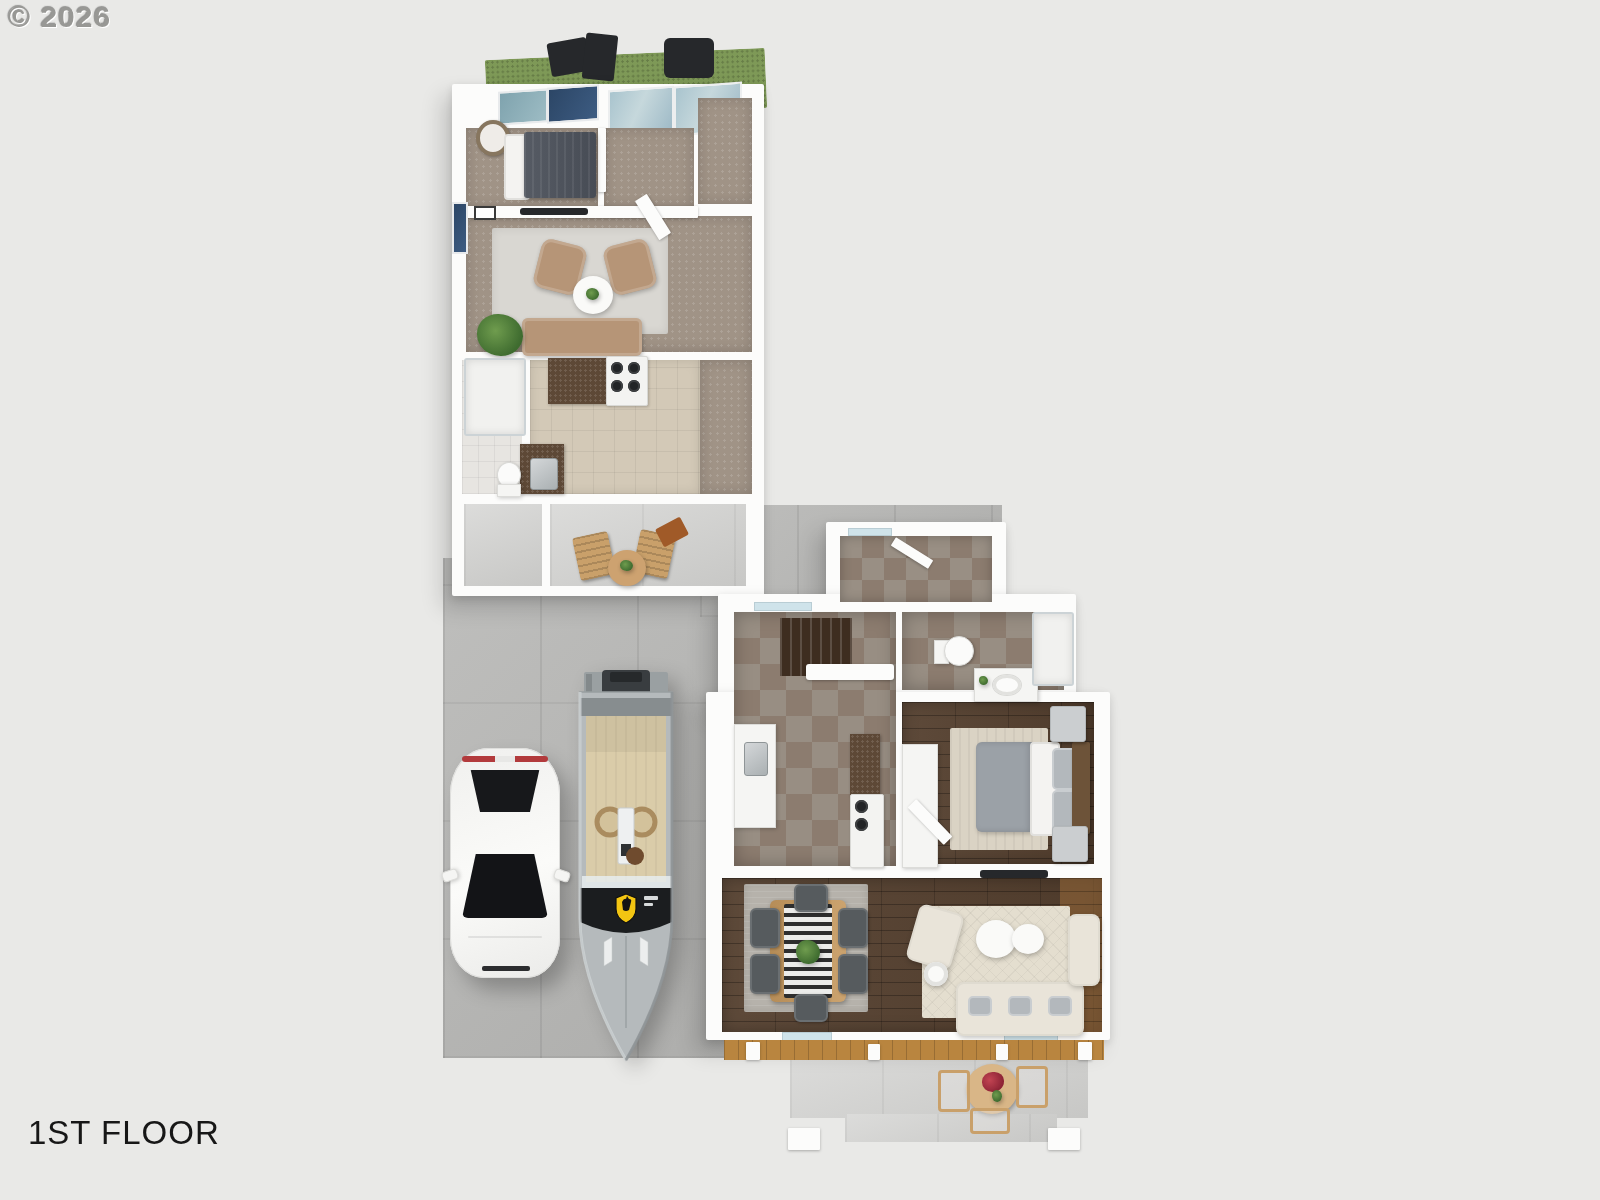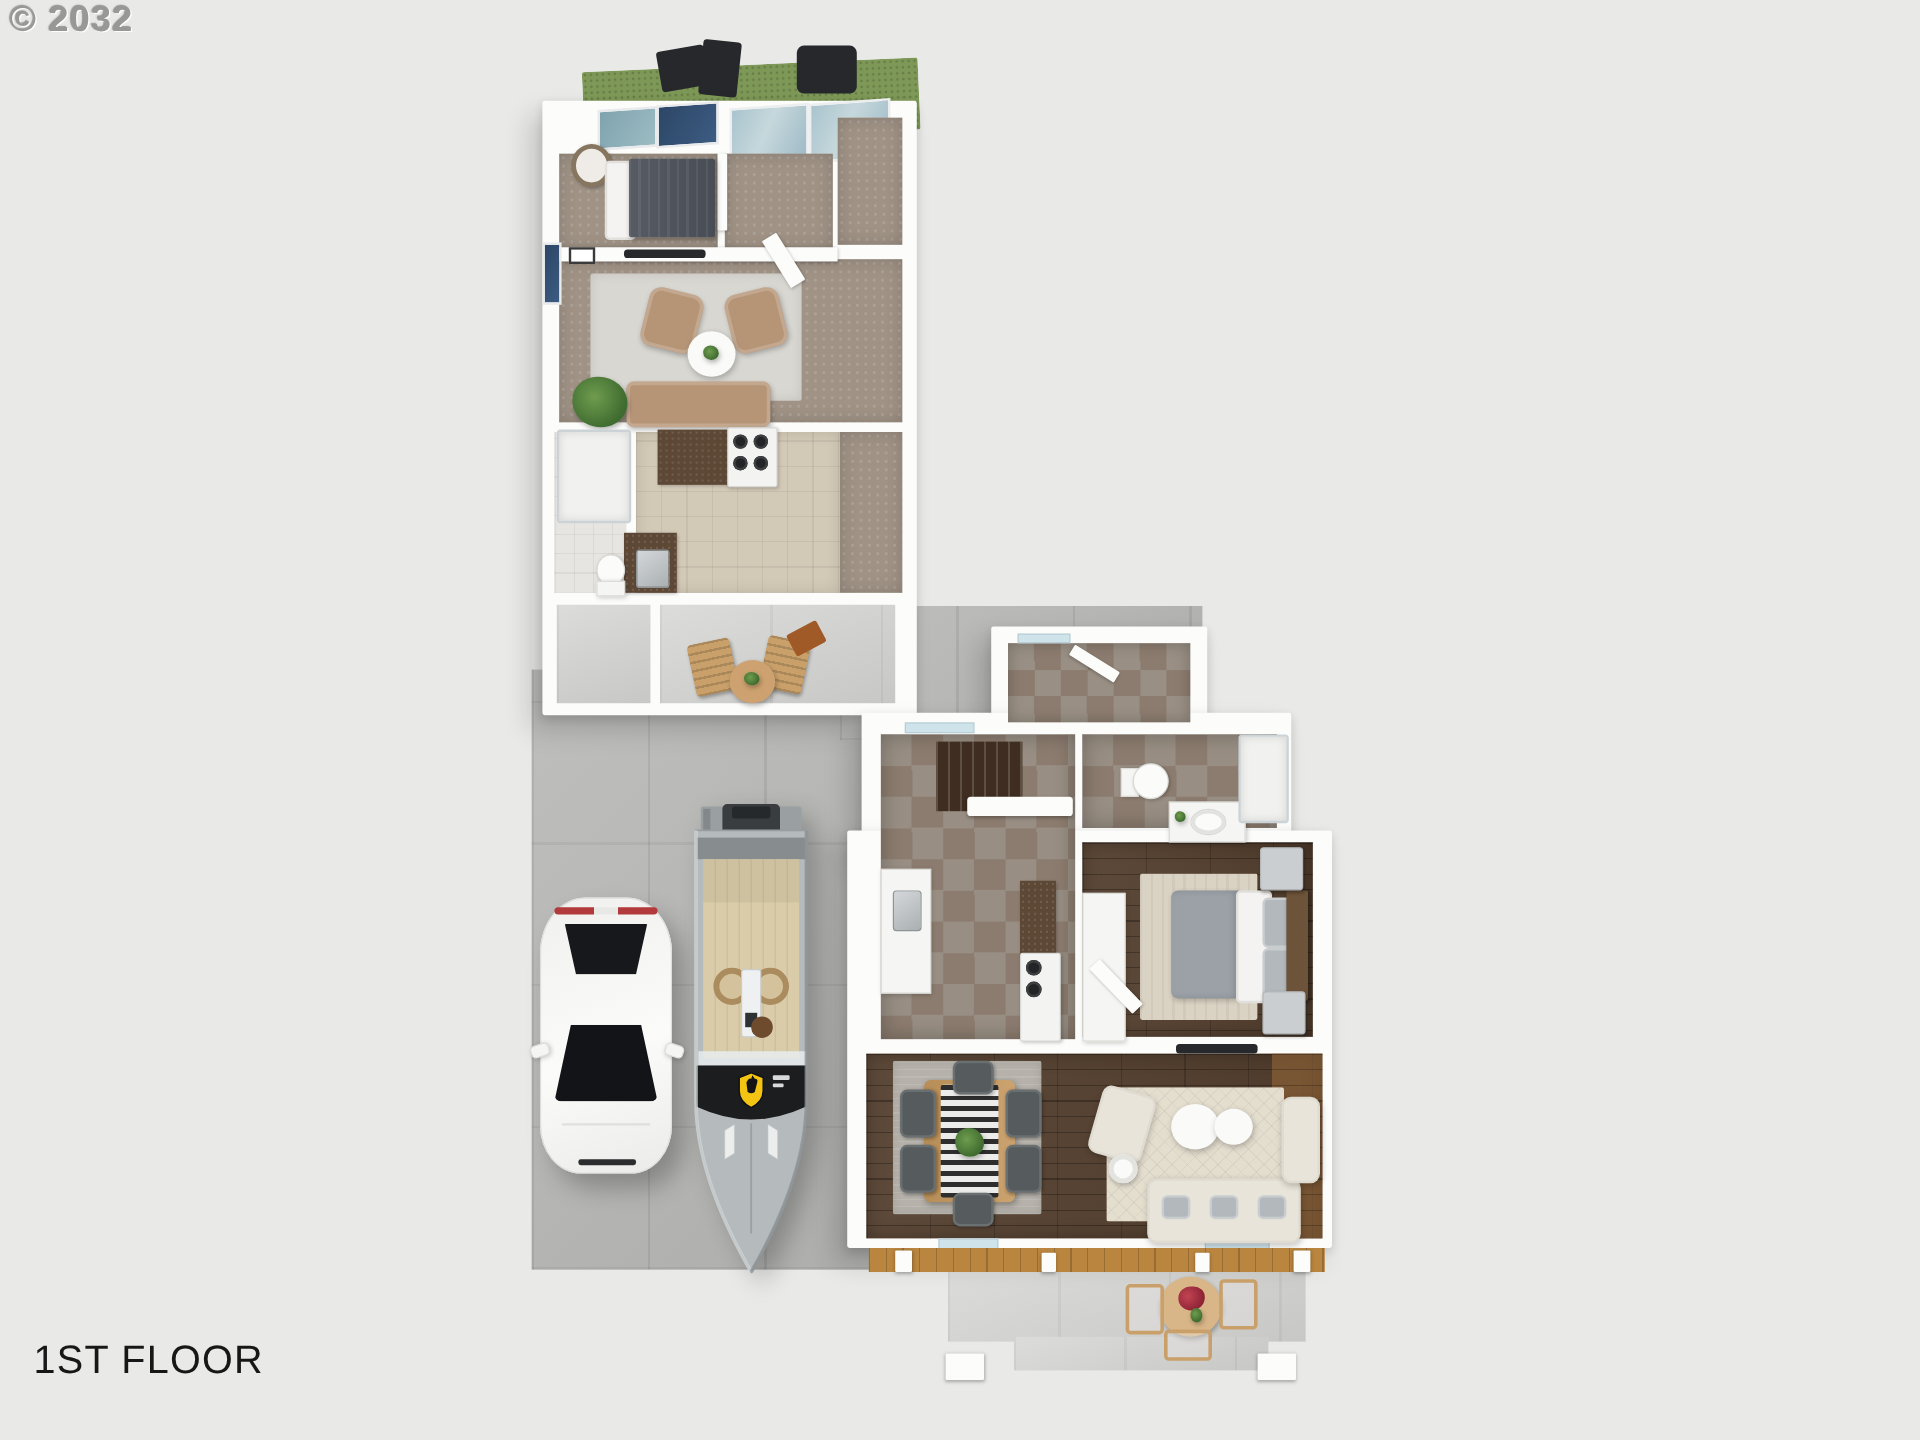--- a/index.html
+++ b/index.html
@@ -300,16 +300,16 @@
         <rect x="76" y="233" width="9" height="3" rx="1" fill="#d7dadb"></rect>
         <line x1="58" y1="266" x2="58" y2="358" stroke="#9ba1a3" stroke-width="1.5"></line>
         <path d="M36 272 l8 -5 v24 l-8 5 z" fill="#eceeee" stroke="#c5c9c9" stroke-width="0.5"></path>
         <path d="M80 272 l-8 -5 v24 l8 5 z" fill="#eceeee" stroke="#c5c9c9" stroke-width="0.5"></path>
       </g>
       <path d="M12 22 L12 248 Q12 310 58 390" stroke="#cfd4d6" stroke-width="3" fill="none" opacity="0.8"></path>
       <path d="M104 22 L104 248 Q104 310 58 390" stroke="#8e9496" stroke-width="3" fill="none" opacity="0.8"></path>
     </svg>
   </div>
 
-  <div class="abs watermark">© 2032</div>
+  <div class="abs watermark">© 2026</div>
   <div class="abs floor-label">1ST FLOOR</div>
 
 </div>
 
 </body></html>

